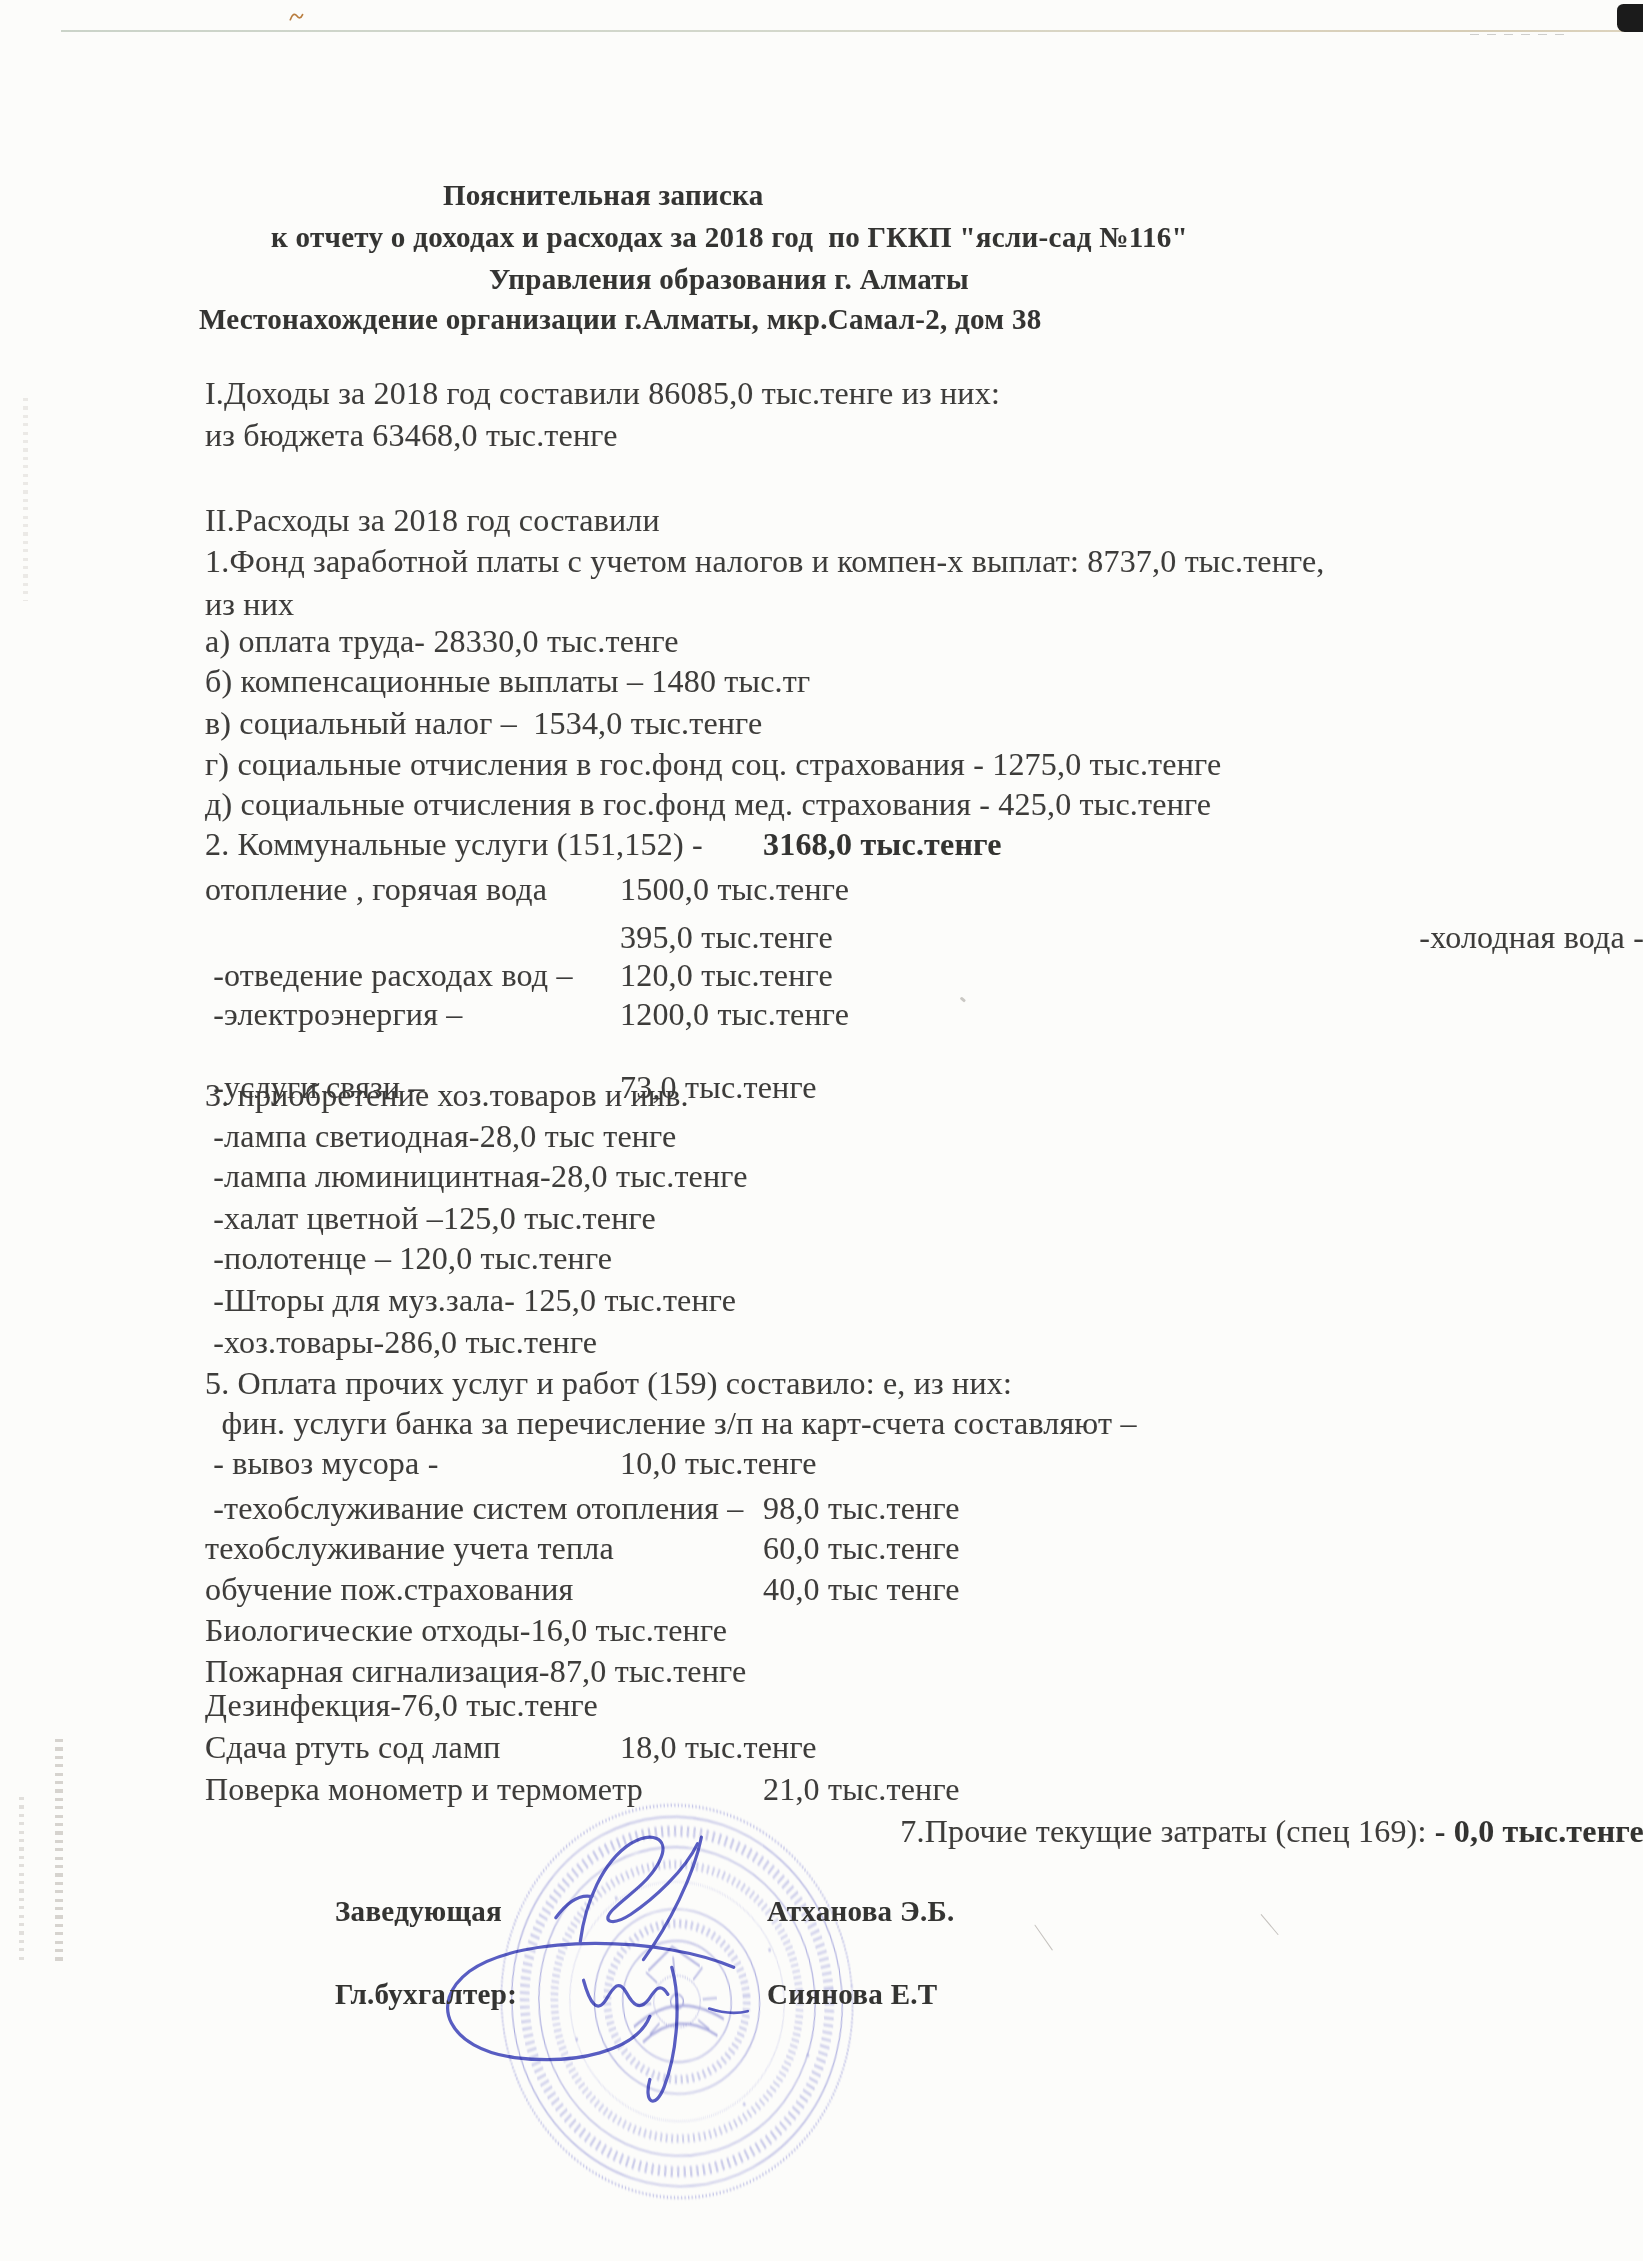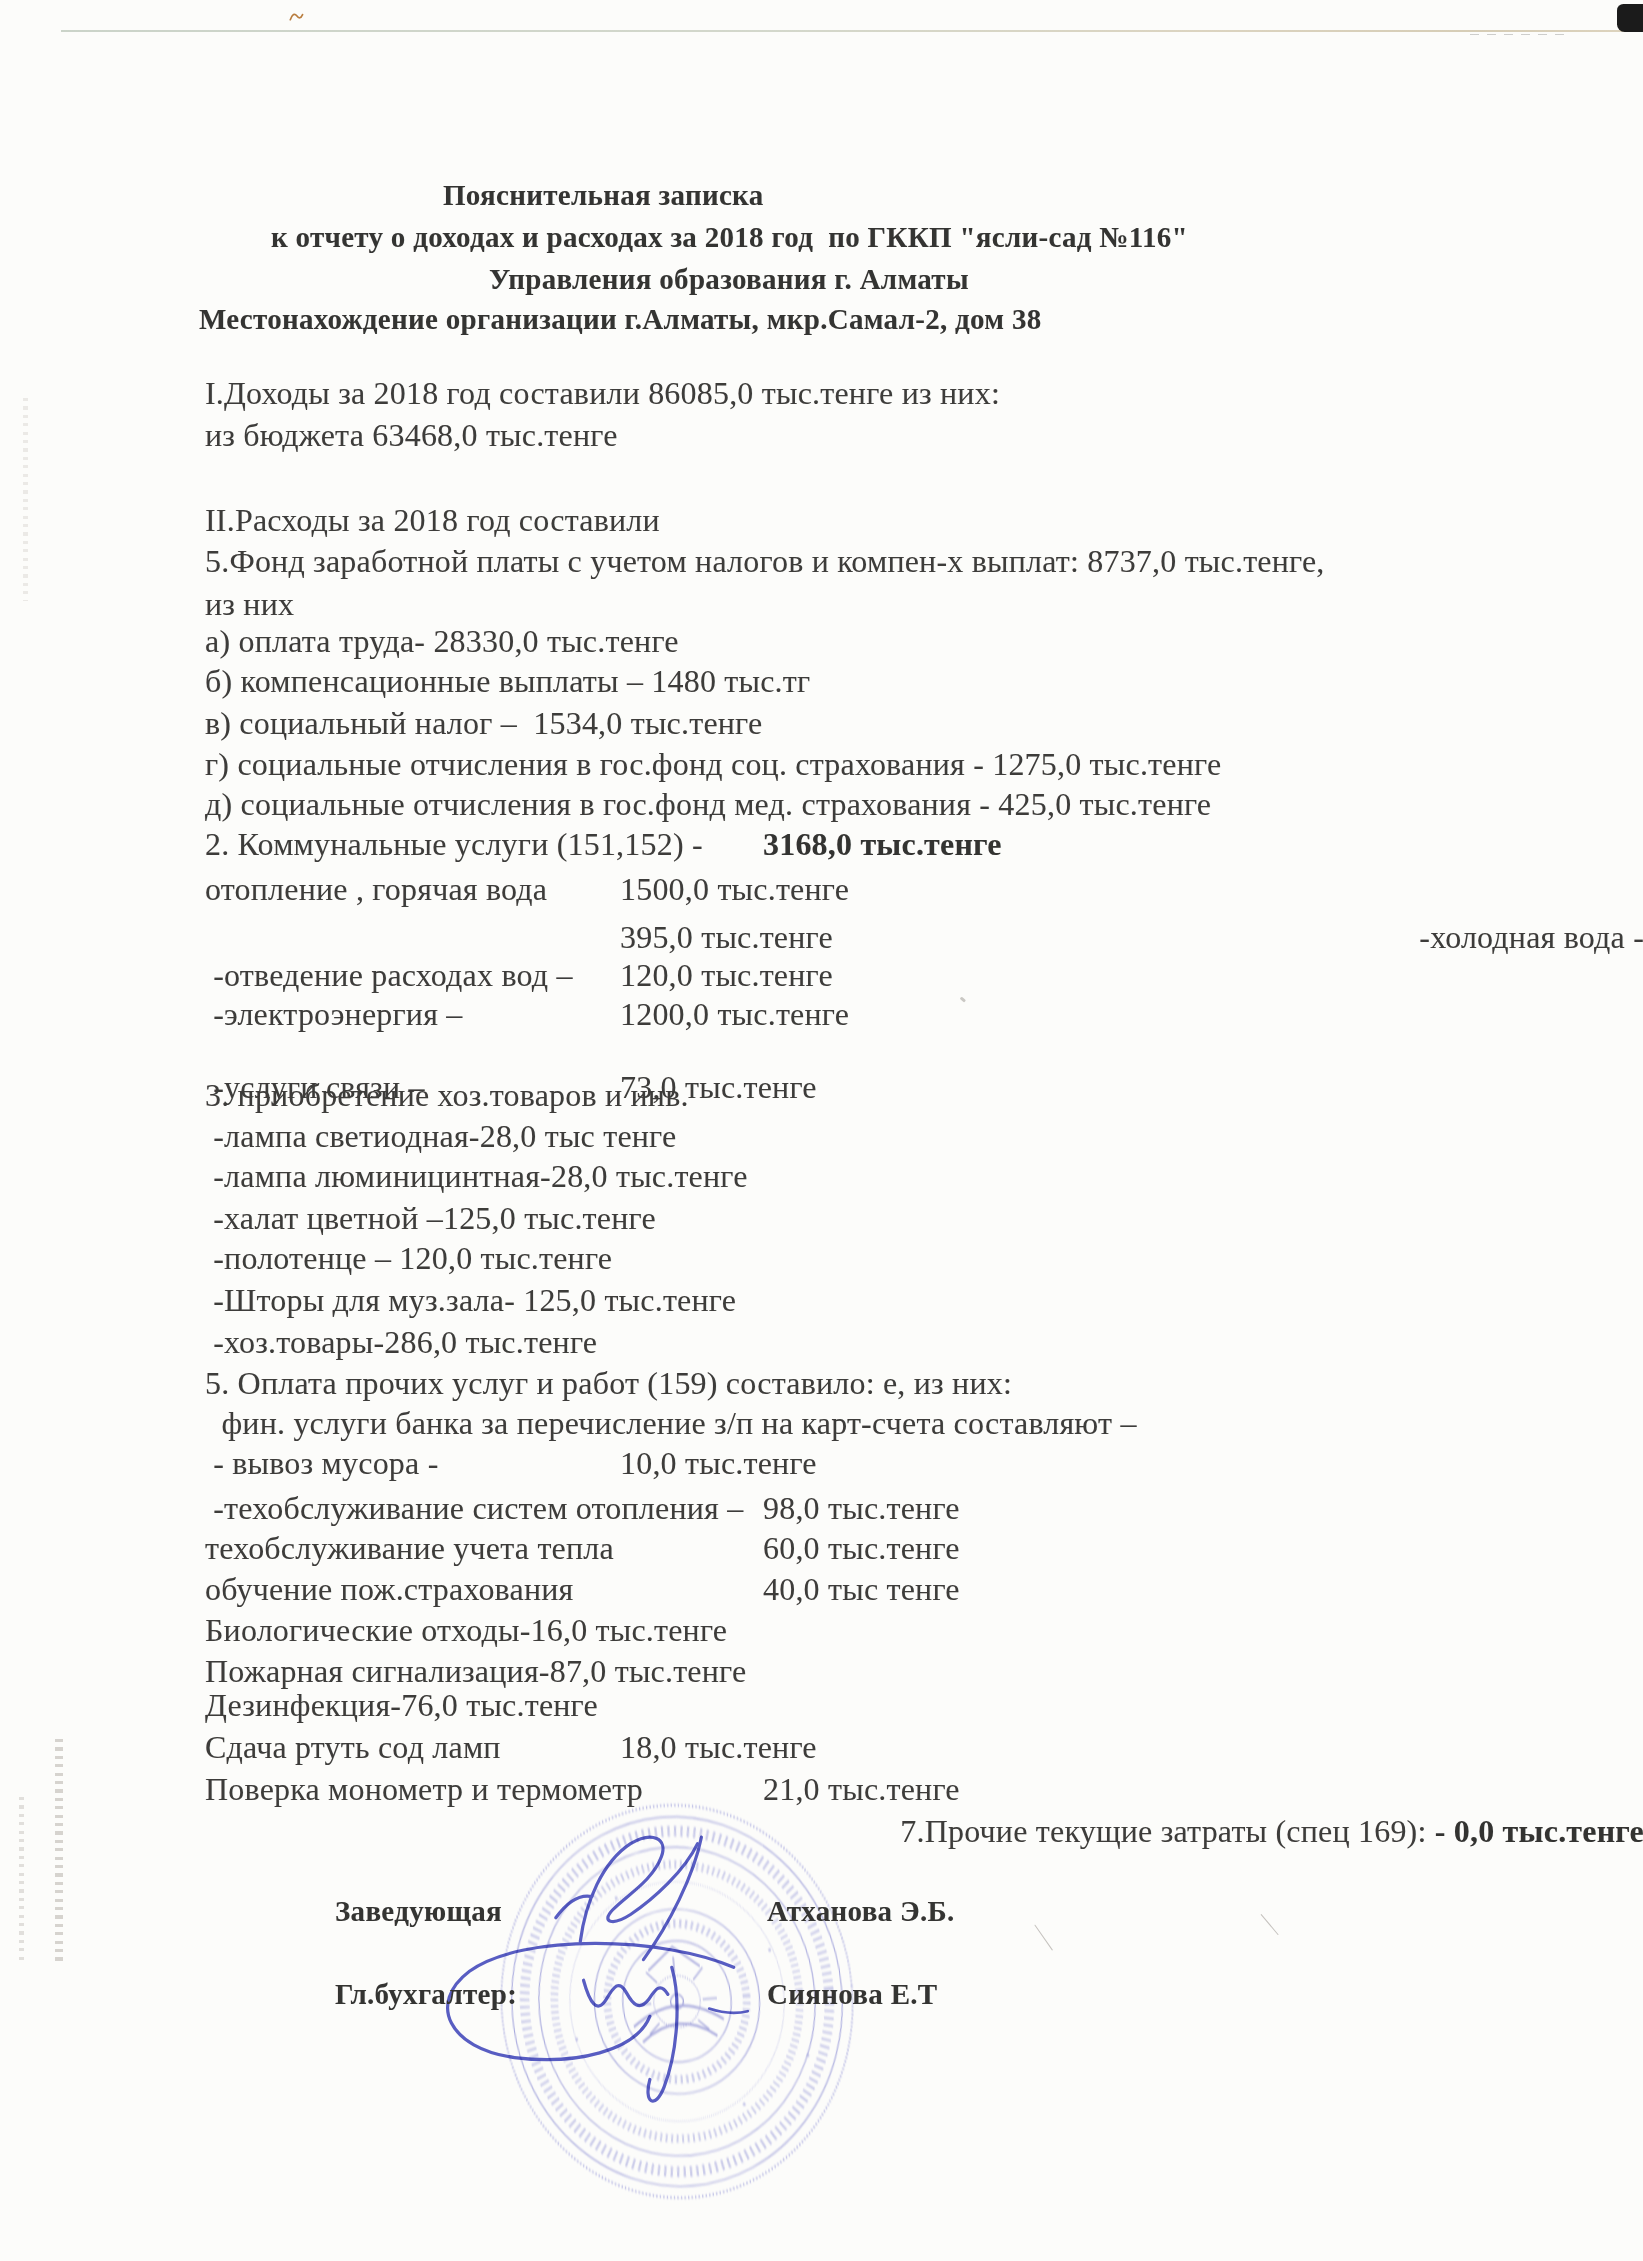--- a/index.html
+++ b/index.html
@@ -69,21 +69,21 @@
 <div class="speck" style="left:960px;top:998px;width:5.8px;height:2.6px;transform:rotate(40deg);"></div>
 
 <div class="hl" style="left:443px;top:178px;">Пояснительная записка</div>
 <div class="hl" style="left:271px;top:220px;">к отчету о доходах и расходах за 2018 год  по ГККП "ясли-сад №116"</div>
 <div class="hl" style="left:489px;top:262px;">Управления образования г. Алматы</div>
 <div class="hl" style="left:199px;top:302px;">Местонахождение организации г.Алматы, мкр.Самал-2, дом 38</div>
 
 <div class="bl" style="top:377px;"><span>I.Доходы за 2018 год составили 86085,0 тыс.тенге из них:</span></div>
 <div class="bl" style="top:419px;"><span>из бюджета 63468,0 тыс.тенге</span></div>
 <div class="bl" style="top:504px;"><span>II.Расходы за 2018 год составили</span></div>
-<div class="bl" style="top:545px;"><span>5.Фонд заработной платы с учетом налогов и компен-х выплат: 8737,0 тыс.тенге,</span></div>
+<div class="bl" style="top:545px;"><span>1.Фонд заработной платы с учетом налогов и компен-х выплат: 8737,0 тыс.тенге,</span></div>
 <div class="bl" style="top:588px;"><span>из них</span></div>
 <div class="bl" style="top:625px;"><span>а) оплата труда- 28330,0 тыс.тенге</span></div>
 <div class="bl" style="top:665px;"><span>б) компенсационные выплаты – 1480 тыс.тг</span></div>
 <div class="bl" style="top:707px;"><span>в) социальный налог –  1534,0 тыс.тенге</span></div>
 <div class="bl" style="top:748px;"><span>г) социальные отчисления в гос.фонд соц. страхования - 1275,0 тыс.тенге</span></div>
 <div class="bl" style="top:788px;"><span>д) социальные отчисления в гос.фонд мед. страхования - 425,0 тыс.тенге</span></div>
 <div class="bl" style="top:828px;"><span>2. Коммунальные услуги (151,152) -</span><span class="v b" style="left:763px;">3168,0 тыс.тенге</span></div>
 <div class="bl" style="top:873px;"><span>отопление , горячая вода</span><span class="v" style="left:620px;">1500,0 тыс.тенге</span></div>
 <div class="bl" style="top:921px;text-align:right;"><span> -холодная вода -</span><span class="v" style="left:620px;">395,0 тыс.тенге</span></div>
 <div class="bl" style="top:959px;"><span> -отведение расходах вод –</span><span class="v" style="left:620px;">120,0 тыс.тенге</span></div>

